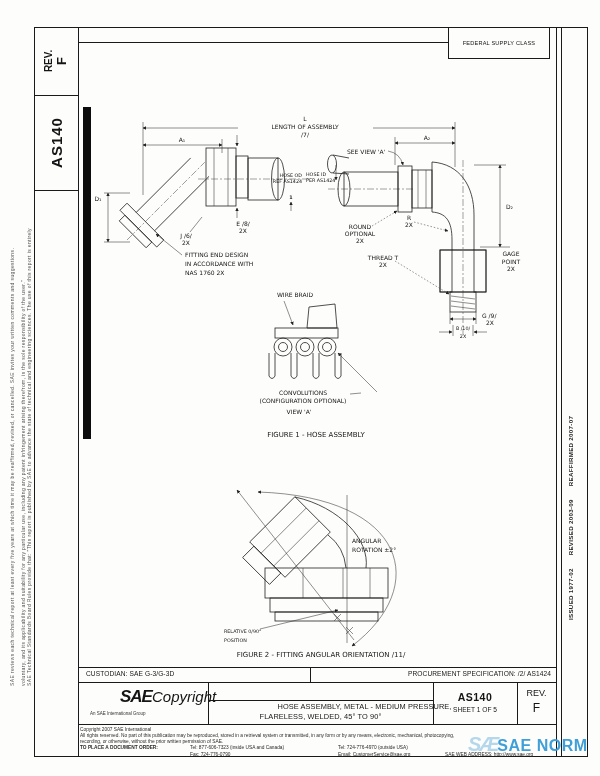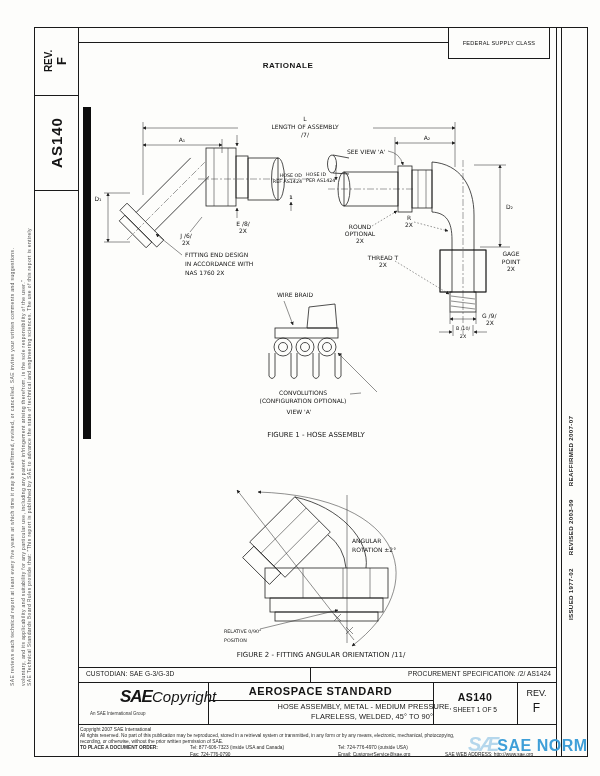--- a/index.html
+++ b/index.html
@@ -77,21 +77,20 @@
   <div class="vtext disc" style="left:9px;top:686px;">SAE reviews each technical report at least every five years at which time it may be reaffirmed, revised, or cancelled. SAE invites your written comments and suggestions.</div>
 
   <div class="vtext dates" style="left:567px;top:620px;">
     <span>ISSUED 1977-02</span><span class="gap"></span><span>REVISED 2003-09</span><span class="gap"></span><span>REAFFIRMED 2007-07</span>
   </div>
 
   <div class="fscbox" style="left:448px;top:27px;width:100px;height:30px;">
     <span class="fsclbl">FEDERAL SUPPLY CLASS</span>
   </div>
 
-  <div class="abs rat-title" style="left:78px;top:61px;width:420px;text-align:center;">RATIONALE</div>
 
   <svg class="abs" style="left:78px;top:95px;" width="478" height="572" viewBox="0 0 478 572">
     <defs>
       <marker id="ah" viewBox="0 0 10 10" refX="9" refY="5" markerWidth="6.5" markerHeight="6.5" orient="auto-start-reverse">
         <path d="M0,0 L10,5 L0,10 z" fill="#222"></path>
       </marker>
       <pattern id="hatch" width="3.5" height="3.5" patternUnits="userSpaceOnUse" patternTransform="rotate(45)">
         <line x1="0" y1="0" x2="0" y2="3.5" stroke="#444" stroke-width="0.6"></line>
       </pattern>
       <pattern id="braid" width="5" height="5" patternUnits="userSpaceOnUse">
@@ -289,23 +288,22 @@
   <div class="v" style="left:208px;top:682px;height:42px;"></div>
   <div class="v" style="left:433px;top:682px;height:42px;"></div>
   <div class="v" style="left:517px;top:682px;height:42px;"></div>
   <div class="h" style="left:208px;top:700px;width:225px;"></div>
 
   <div class="abs" style="left:88px;top:687px;">
     <span class="logo-sae">SAE</span><span class="logo-aero">Copyright</span>
   </div>
   <div class="abs tagline" style="left:90px;top:711px;">An SAE International Group</div>
 
-  <div class="abs doctype" style="left:208px;top:685px;width:225px;">AEROSPACE STANDARD</div>
   <div class="abs doctitle" style="left:208px;top:702px;width:225px;padding-left:44px;">HOSE ASSEMBLY, METAL - MEDIUM PRESSURE,</div>
-  <div class="abs doctitle" style="left:208px;top:712px;width:225px;text-align:right;">FLARELESS, WELDED, 45° TO 90°</div>
+  <div class="abs doctitle" style="left:208px;top:712px;width:225px;">FLARELESS, WELDED, 45° TO 90°</div>
 
   <div class="abs docnum" style="left:433px;top:691px;width:84px;">AS140</div>
   <div class="abs sheet" style="left:433px;top:706px;width:84px;">SHEET 1 OF 5</div>
 
   <div class="abs revlbl2" style="left:517px;top:688px;width:39px;">REV.</div>
   <div class="abs revval2" style="left:517px;top:701px;width:39px;">F</div>
 
   <div class="abs copy" style="left:80px;top:727px;">Copyright 2007 SAE International</div>
   <div class="abs copy" style="left:80px;top:733px;">All rights reserved. No part of this publication may be reproduced, stored in a retrieval system or transmitted, in any form or by any means, electronic, mechanical, photocopying,</div>
   <div class="abs copy" style="left:80px;top:738.5px;">recording, or otherwise, without the prior written permission of SAE.</div>

